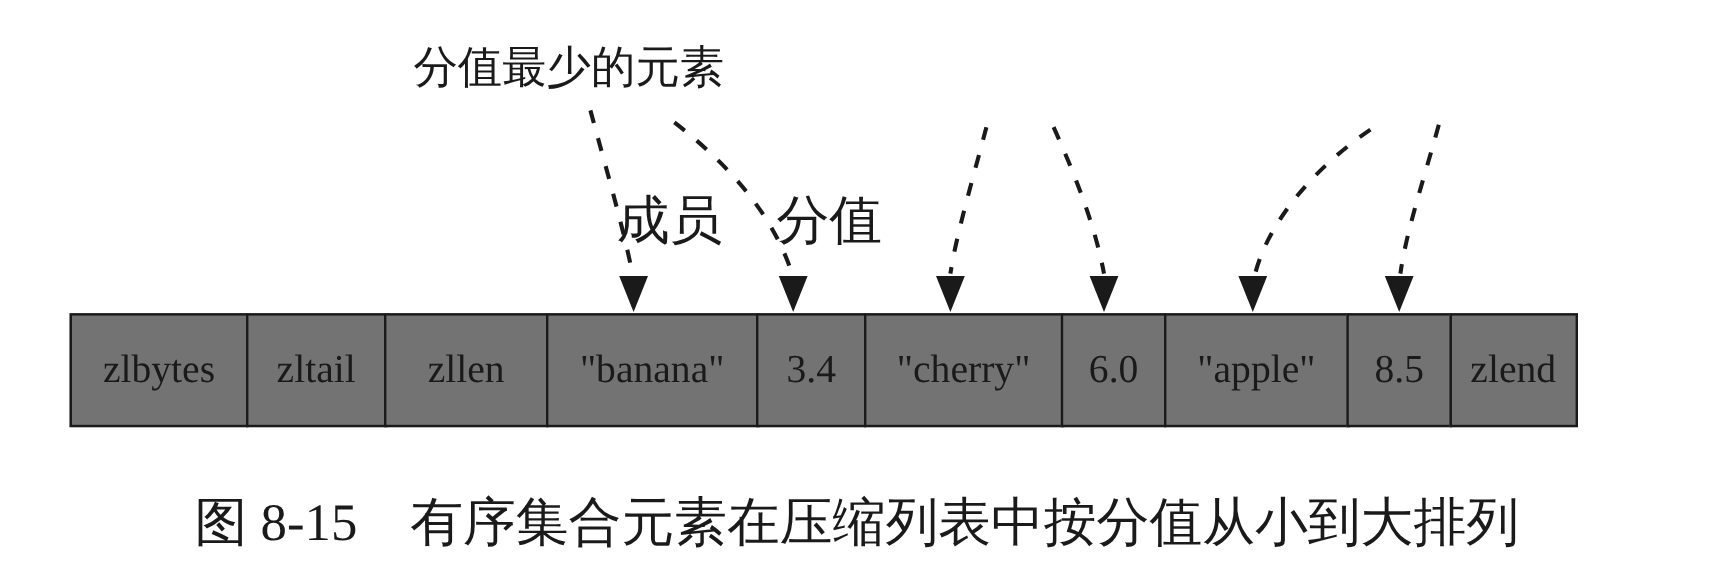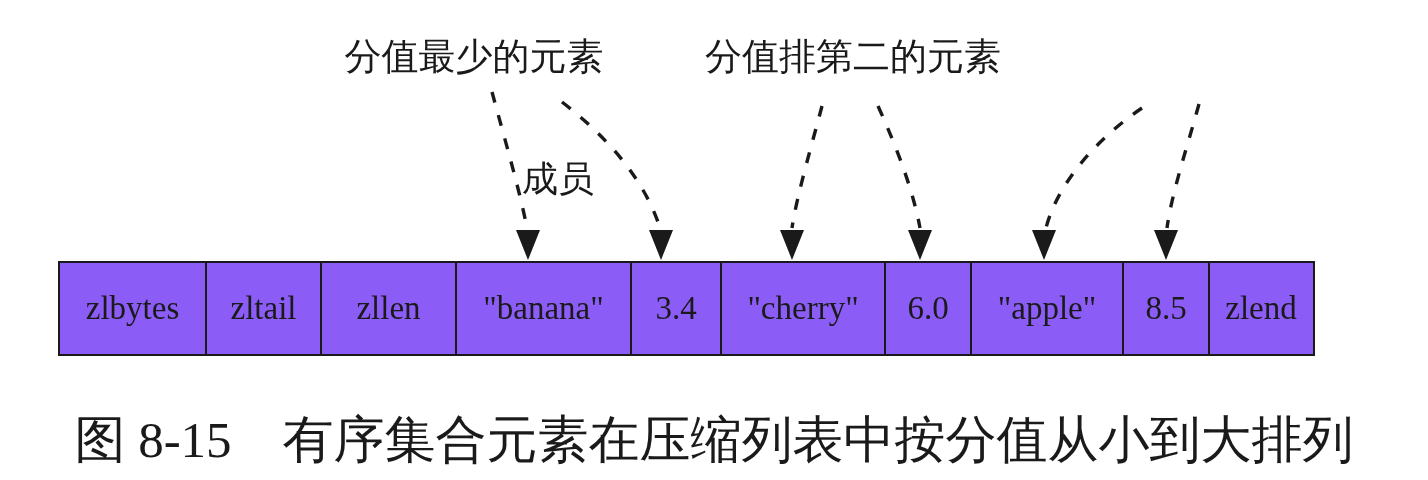--- a/index.html
+++ b/index.html
@@ -23,21 +23,21 @@
     font-size: 37px;
     line-height: 1.15;
     white-space: nowrap;
     color: #1a1a1a;
     text-align: center;
   }
   .mid-label {
     position: absolute;
     top: 160px;
     transform: translateX(-50%);
-    font-size: 36px;
+    font-size: 44px;
     line-height: 1.1;
     white-space: nowrap;
     color: #1a1a1a;
   }
   .arrows {
     position: absolute;
     left: 0;
     top: 0;
   }
   .ziplist {
@@ -49,44 +49,44 @@
   .zl-cell {
     box-sizing: border-box;
     height: 95px;
     border: 2.5px solid #1a1a1a;
     margin-left: -2.5px;
     display: flex;
     align-items: center;
     justify-content: center;
     font-size: 33px;
     white-space: nowrap;
-    background: #8b5cf6;
+    background: #737373;
   }
   .zl-cell:first-child {
     margin-left: 0;
   }
   .caption {
     position: absolute;
     left: 714px;
     top: 406px;
     transform: translateX(-50%);
-    font-size: 51px;
+    font-size: 44px;
     white-space: nowrap;
     color: #1a1a1a;
   }
 </style>
 </head>
 <body>
 
 <div class="canvas">
 
   <div class="top-label" style="left:474px">分值最少的元素</div>
-  <div class="top-label" style="left:853px">分值排第二的元素</div>
 
   <div class="mid-label" style="left:558px">成员</div>
+  <div class="mid-label" style="left:691px">分值</div>
 
   <svg class="arrows" width="1428" height="480" viewBox="0 0 1428 480">
     <g fill="none" stroke="#1a1a1a" stroke-width="3.4" stroke-dasharray="11 13" stroke-linecap="butt">
       <path d="M 492 92 C 505 140, 520 192, 527 228"></path>
       <path d="M 562 102 C 606 136, 644 178, 660 228"></path>
       <path d="M 822 106 C 811 148, 797 195, 792 228"></path>
       <path d="M 878 106 C 897 148, 913 190, 920 228"></path>
       <path d="M 1142 108 C 1098 138, 1058 182, 1046 228"></path>
       <path d="M 1199 104 C 1187 148, 1172 192, 1167 228"></path>
     </g>

